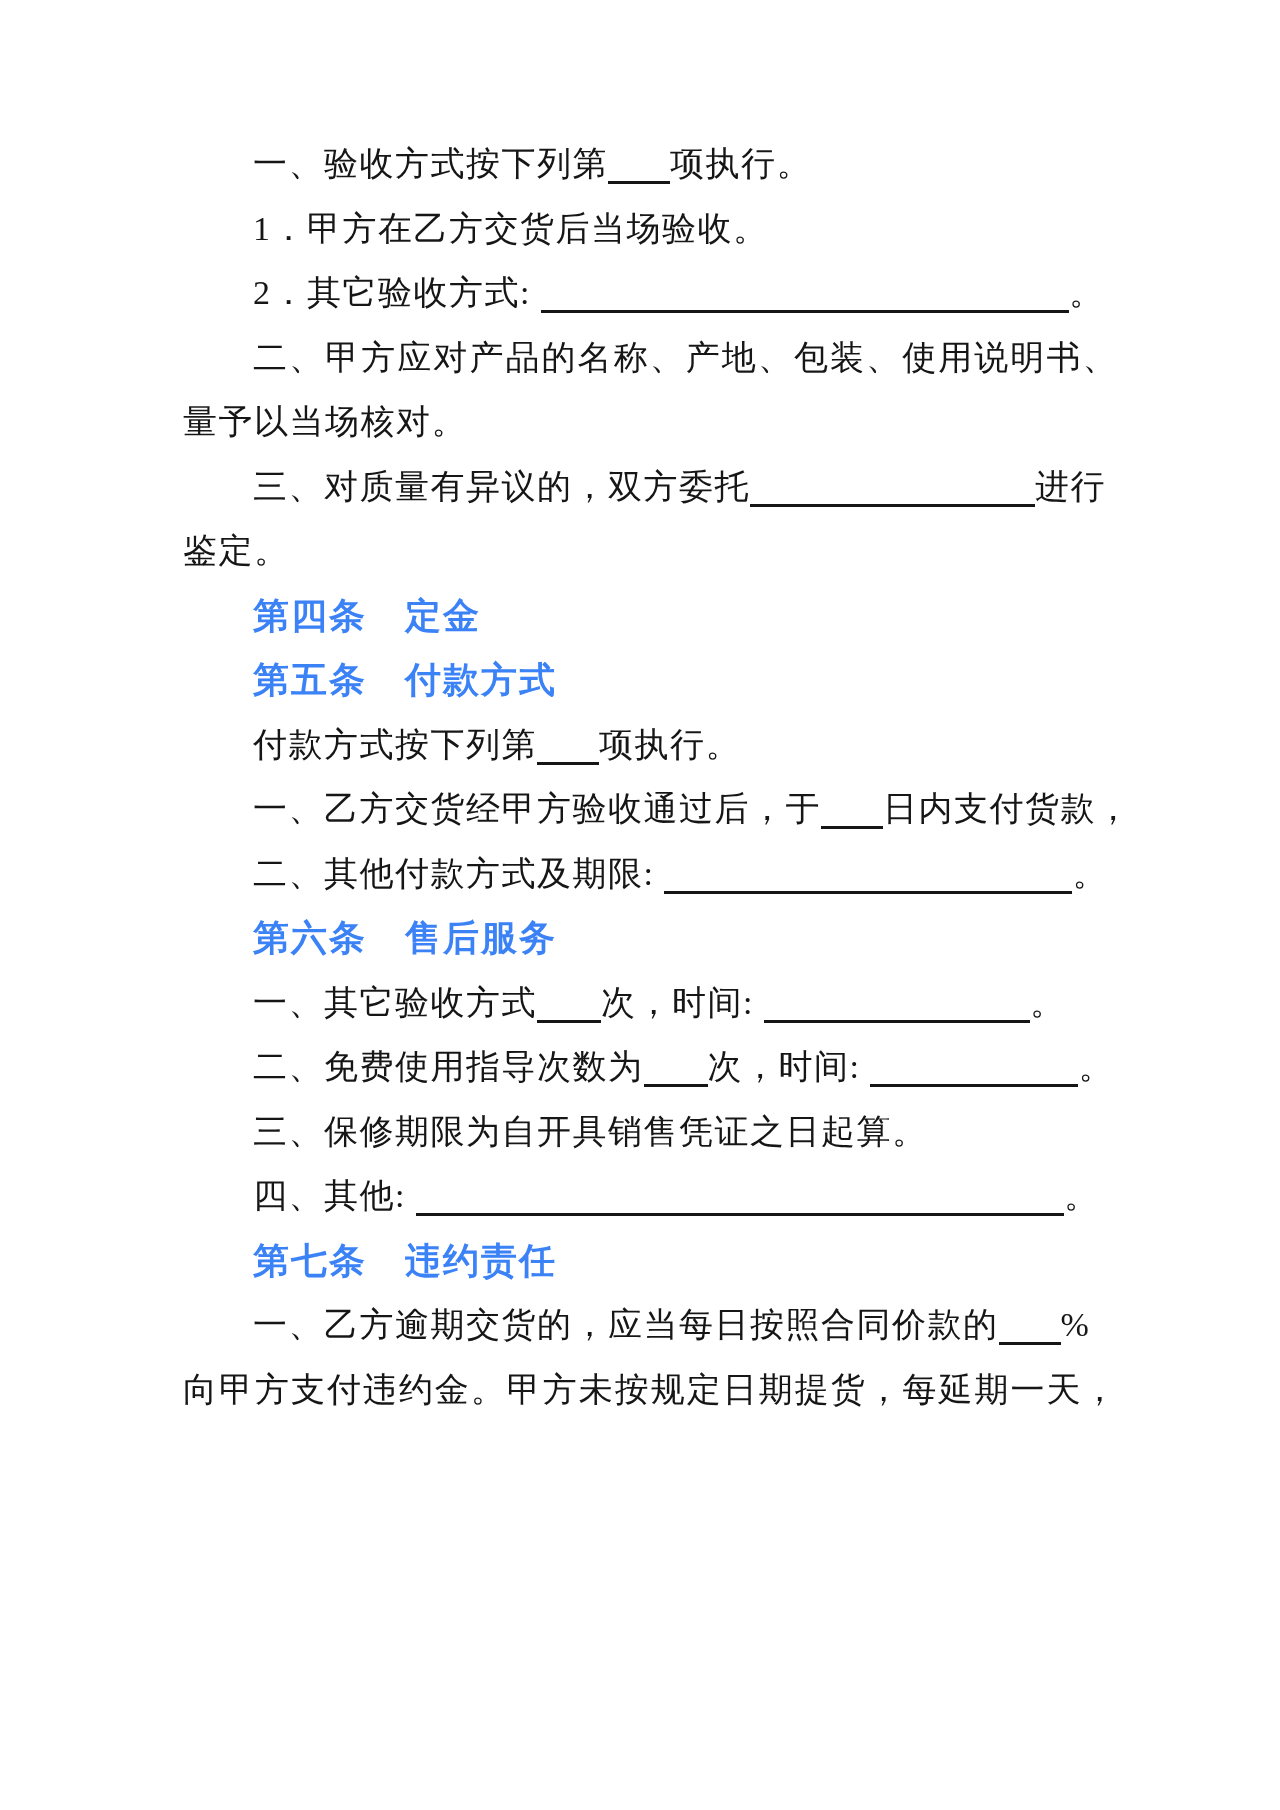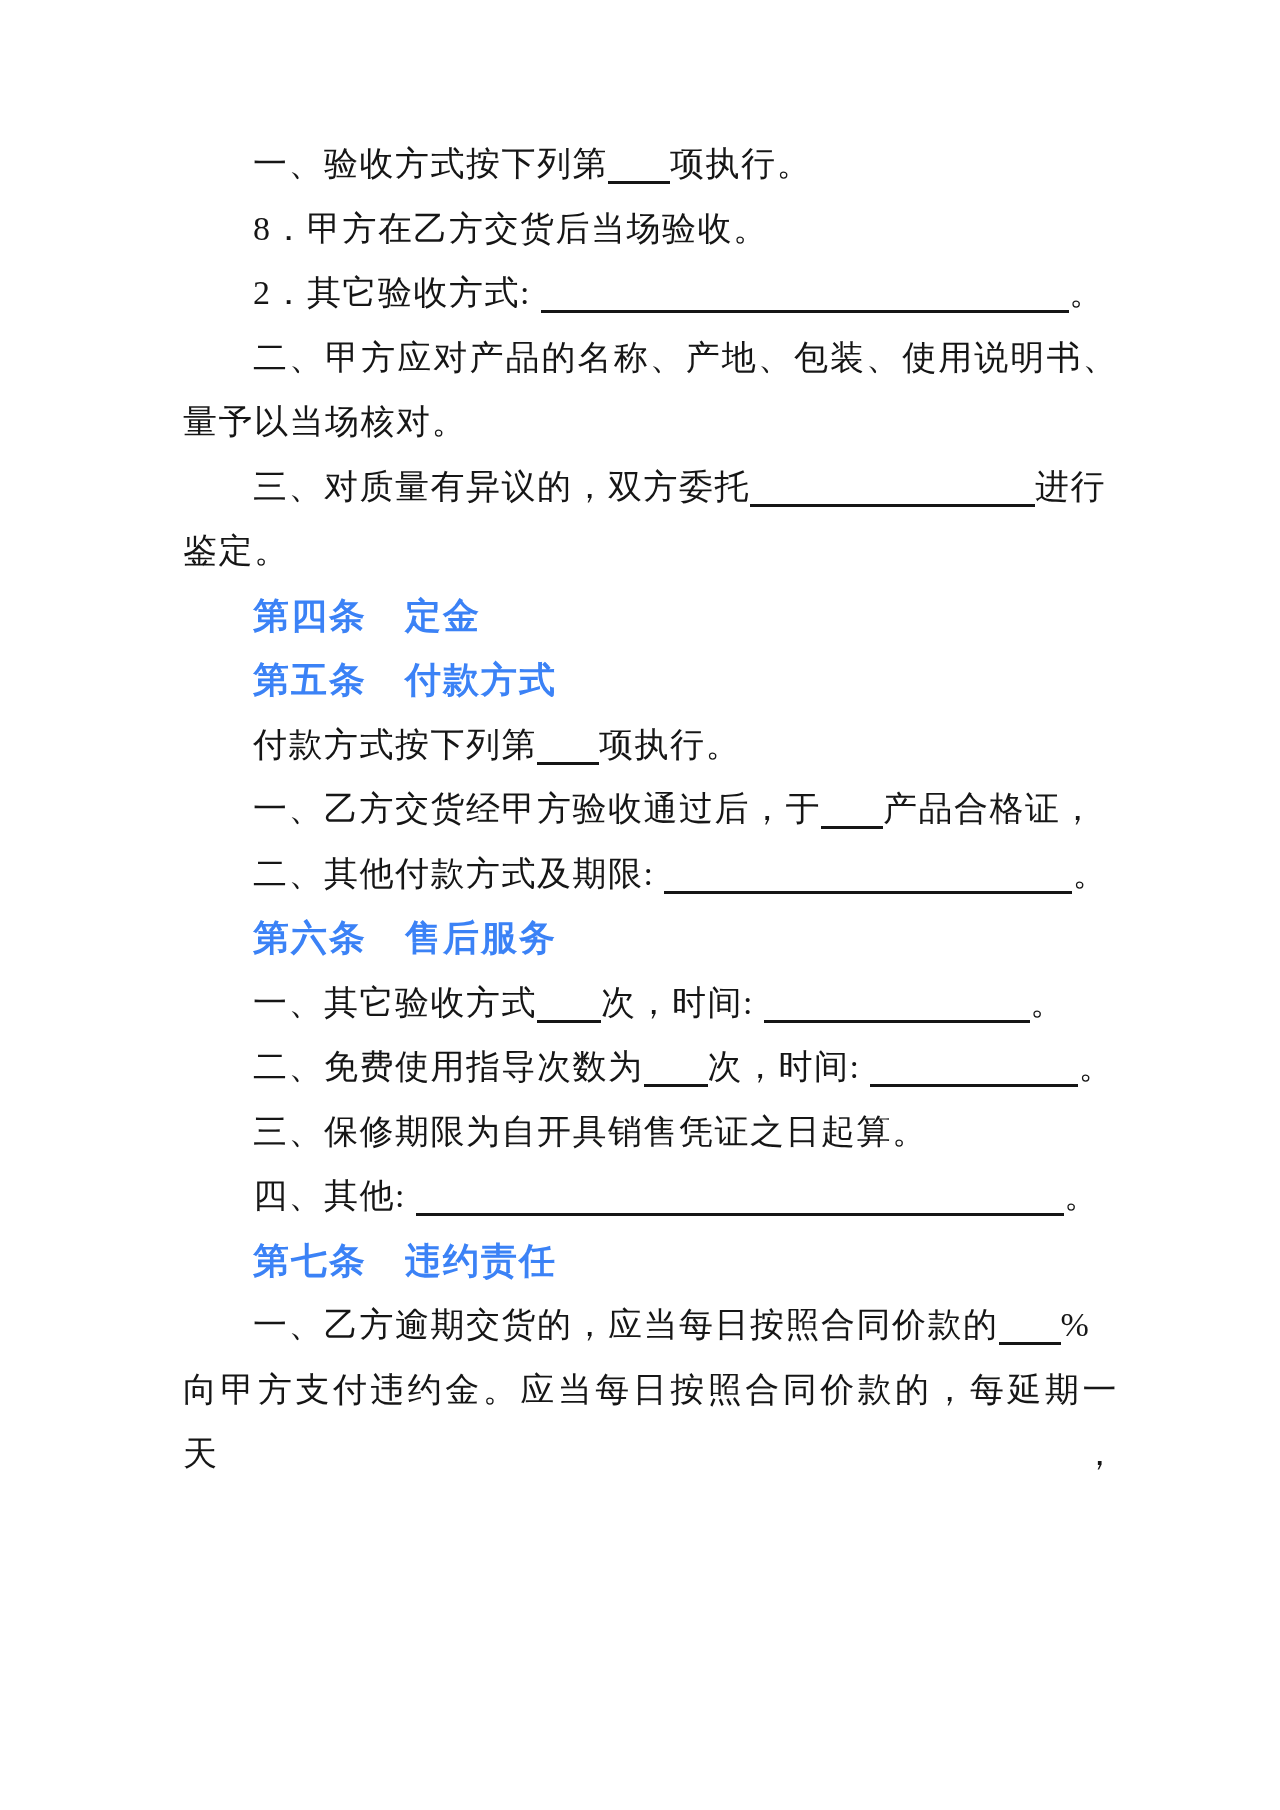--- a/index.html
+++ b/index.html
@@ -50,33 +50,33 @@
     border-bottom: 3px solid #161616;
     vertical-align: -9px;
   }
 </style>
 </head>
 <body>
 
 <div class="page">
   <div class="content">
       <div class="line body indent"><span>一、验收方式按下列第</span><span class="blank" style="width: 62px;"></span><span>项执行。</span></div>
-      <div class="line body indent"><span>8．甲方在乙方交货后当场验收。</span></div>
+      <div class="line body indent"><span>1．甲方在乙方交货后当场验收。</span></div>
       <div class="line body indent"><span>2．其它验收方式: </span><span class="blank" style="width: 528px;"></span><span>。</span></div>
       <div class="line body indent justify"><span>二、甲方应对产品的名称、产地、包装、使用说明书、</span></div>
       <div class="line body"><span>量予以当场核对。</span></div>
       <div class="line body indent"><span>三、对质量有异议的，双方委托</span><span class="blank" style="width: 285px;"></span><span>进行</span></div>
       <div class="line body"><span>鉴定。</span></div>
       <div class="line heading indent"><span>第四条　定金</span></div>
       <div class="line heading indent"><span>第五条　付款方式</span></div>
       <div class="line body indent"><span>付款方式按下列第</span><span class="blank" style="width: 62px;"></span><span>项执行。</span></div>
-      <div class="line body indent"><span>一、乙方交货经甲方验收通过后，于</span><span class="blank" style="width: 62px;"></span><span>产品合格证，</span></div>
+      <div class="line body indent"><span>一、乙方交货经甲方验收通过后，于</span><span class="blank" style="width: 62px;"></span><span>日内支付货款，</span></div>
       <div class="line body indent"><span>二、其他付款方式及期限: </span><span class="blank" style="width: 408px;"></span><span>。</span></div>
       <div class="line heading indent"><span>第六条　售后服务</span></div>
       <div class="line body indent"><span>一、其它验收方式</span><span class="blank" style="width: 64px;"></span><span>次，时间: </span><span class="blank" style="width: 266px;"></span><span>。</span></div>
       <div class="line body indent"><span>二、免费使用指导次数为</span><span class="blank" style="width: 64px;"></span><span>次，时间: </span><span class="blank" style="width: 208px;"></span><span>。</span></div>
       <div class="line body indent"><span>三、保修期限为自开具销售凭证之日起算。</span></div>
       <div class="line body indent"><span>四、其他: </span><span class="blank" style="width: 648px;"></span><span>。</span></div>
       <div class="line heading indent"><span>第七条　违约责任</span></div>
       <div class="line body indent"><span>一、乙方逾期交货的，应当每日按照合同价款的</span><span class="blank" style="width: 62px;"></span><span>%</span></div>
-      <div class="line body justify"><span>向甲方支付违约金。应当每日按照合同价款的，每延期一天，</span></div>
+      <div class="line body justify"><span>向甲方支付违约金。甲方未按规定日期提货，每延期一天，</span></div>
     </div>
 </div>
 
 </body></html>

